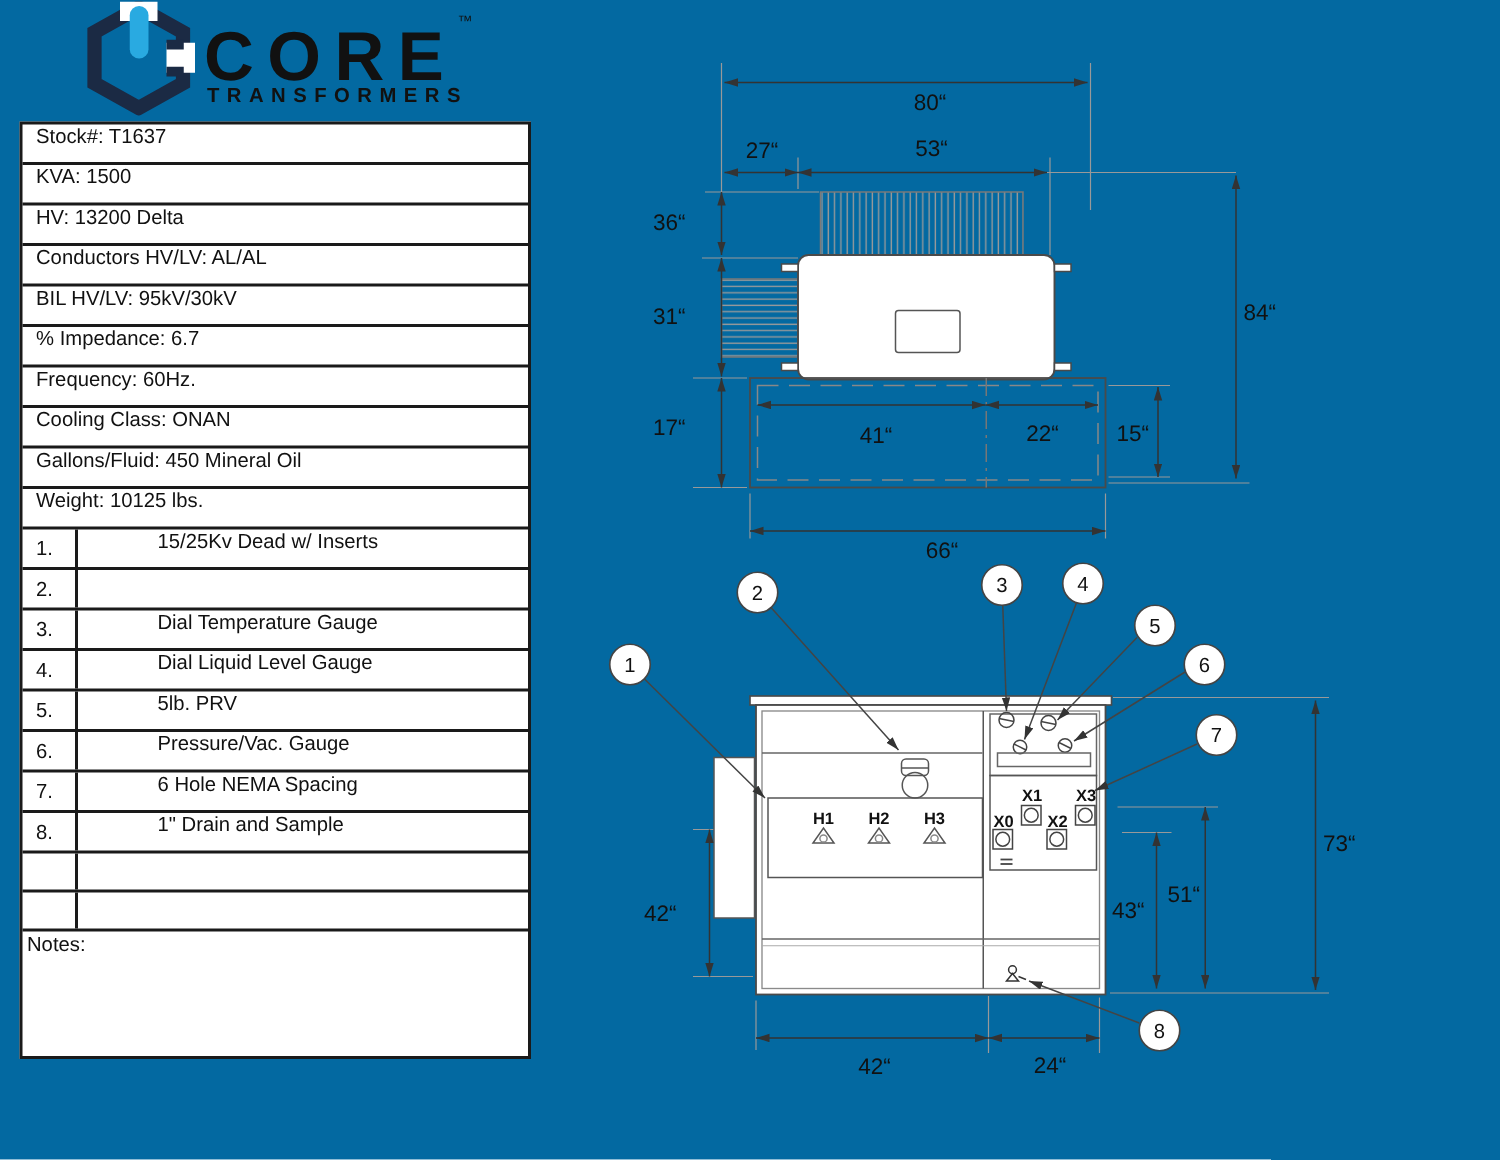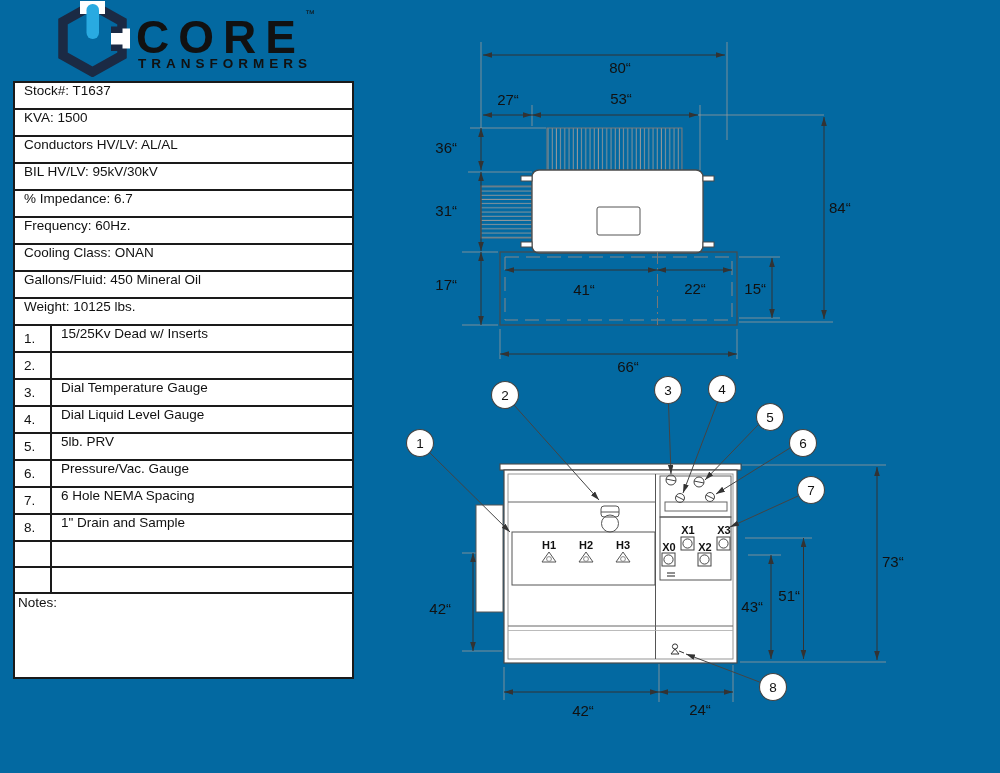--- a/index.html
+++ b/index.html
@@ -7,21 +7,21 @@
         font-family:"Liberation Sans",sans-serif;color:#111;}
   
   #logo{position:absolute;left:55px;top:1px;}
   
   #spec{position:absolute;left:13px;top:81px;width:337px;border:2px solid #1a1a1a;background:#fff;}
   .trow{box-sizing:border-box;height:27px;border-bottom:2px solid #1a1a1a;display:flex;align-items:flex-start;
         font-size:13.5px;}
   .trow.plain span{padding-left:9px;}
   .ncell{box-sizing:border-box;width:37px;height:100%;border-right:2px solid #1a1a1a;display:flex;
          align-items:center;padding-left:9px;flex:none;}
-  .vcell{padding-left:9px;}
+  .vcell{padding-left:9px;margin-left:44px;}
   .erow{height:26px;}
   .notesrow{box-sizing:border-box;height:83px;border-bottom:none;display:block;font-size:13.5px;}
   .notesrow span{display:block;padding:1px 0 0 3px;}
   
   #drw{position:absolute;left:390px;top:25px;}
   svg text{font-family:"Liberation Sans",sans-serif;fill:#111;}
   .dimtxt{font-size:15px;}
   .sublbl{font-size:11px;font-weight:bold;}
   .callouttxt{font-size:13.5px;}
 </style>
@@ -42,20 +42,23 @@
   <text x="250" y="16" font-size="10" fill="#1b2a44">™</text>
   <text x="83" y="67" font-size="13.5" font-weight="bold" letter-spacing="5" fill="#29aae1">TRANSFORMERS</text>
 </svg>
 
 <div id="spec">
   <div class="trow plain">
         <span>Stock#: T1637</span>
       </div>
   <div class="trow plain">
         <span>KVA: 1500</span>
+      </div>
+  <div class="trow plain">
+        <span>HV: 13200 Delta</span>
       </div>
   <div class="trow plain">
         <span>Conductors HV/LV: AL/AL</span>
       </div>
   <div class="trow plain">
         <span>BIL HV/LV: 95kV/30kV</span>
       </div>
   <div class="trow plain">
         <span>% Impedance: 6.7</span>
       </div>

